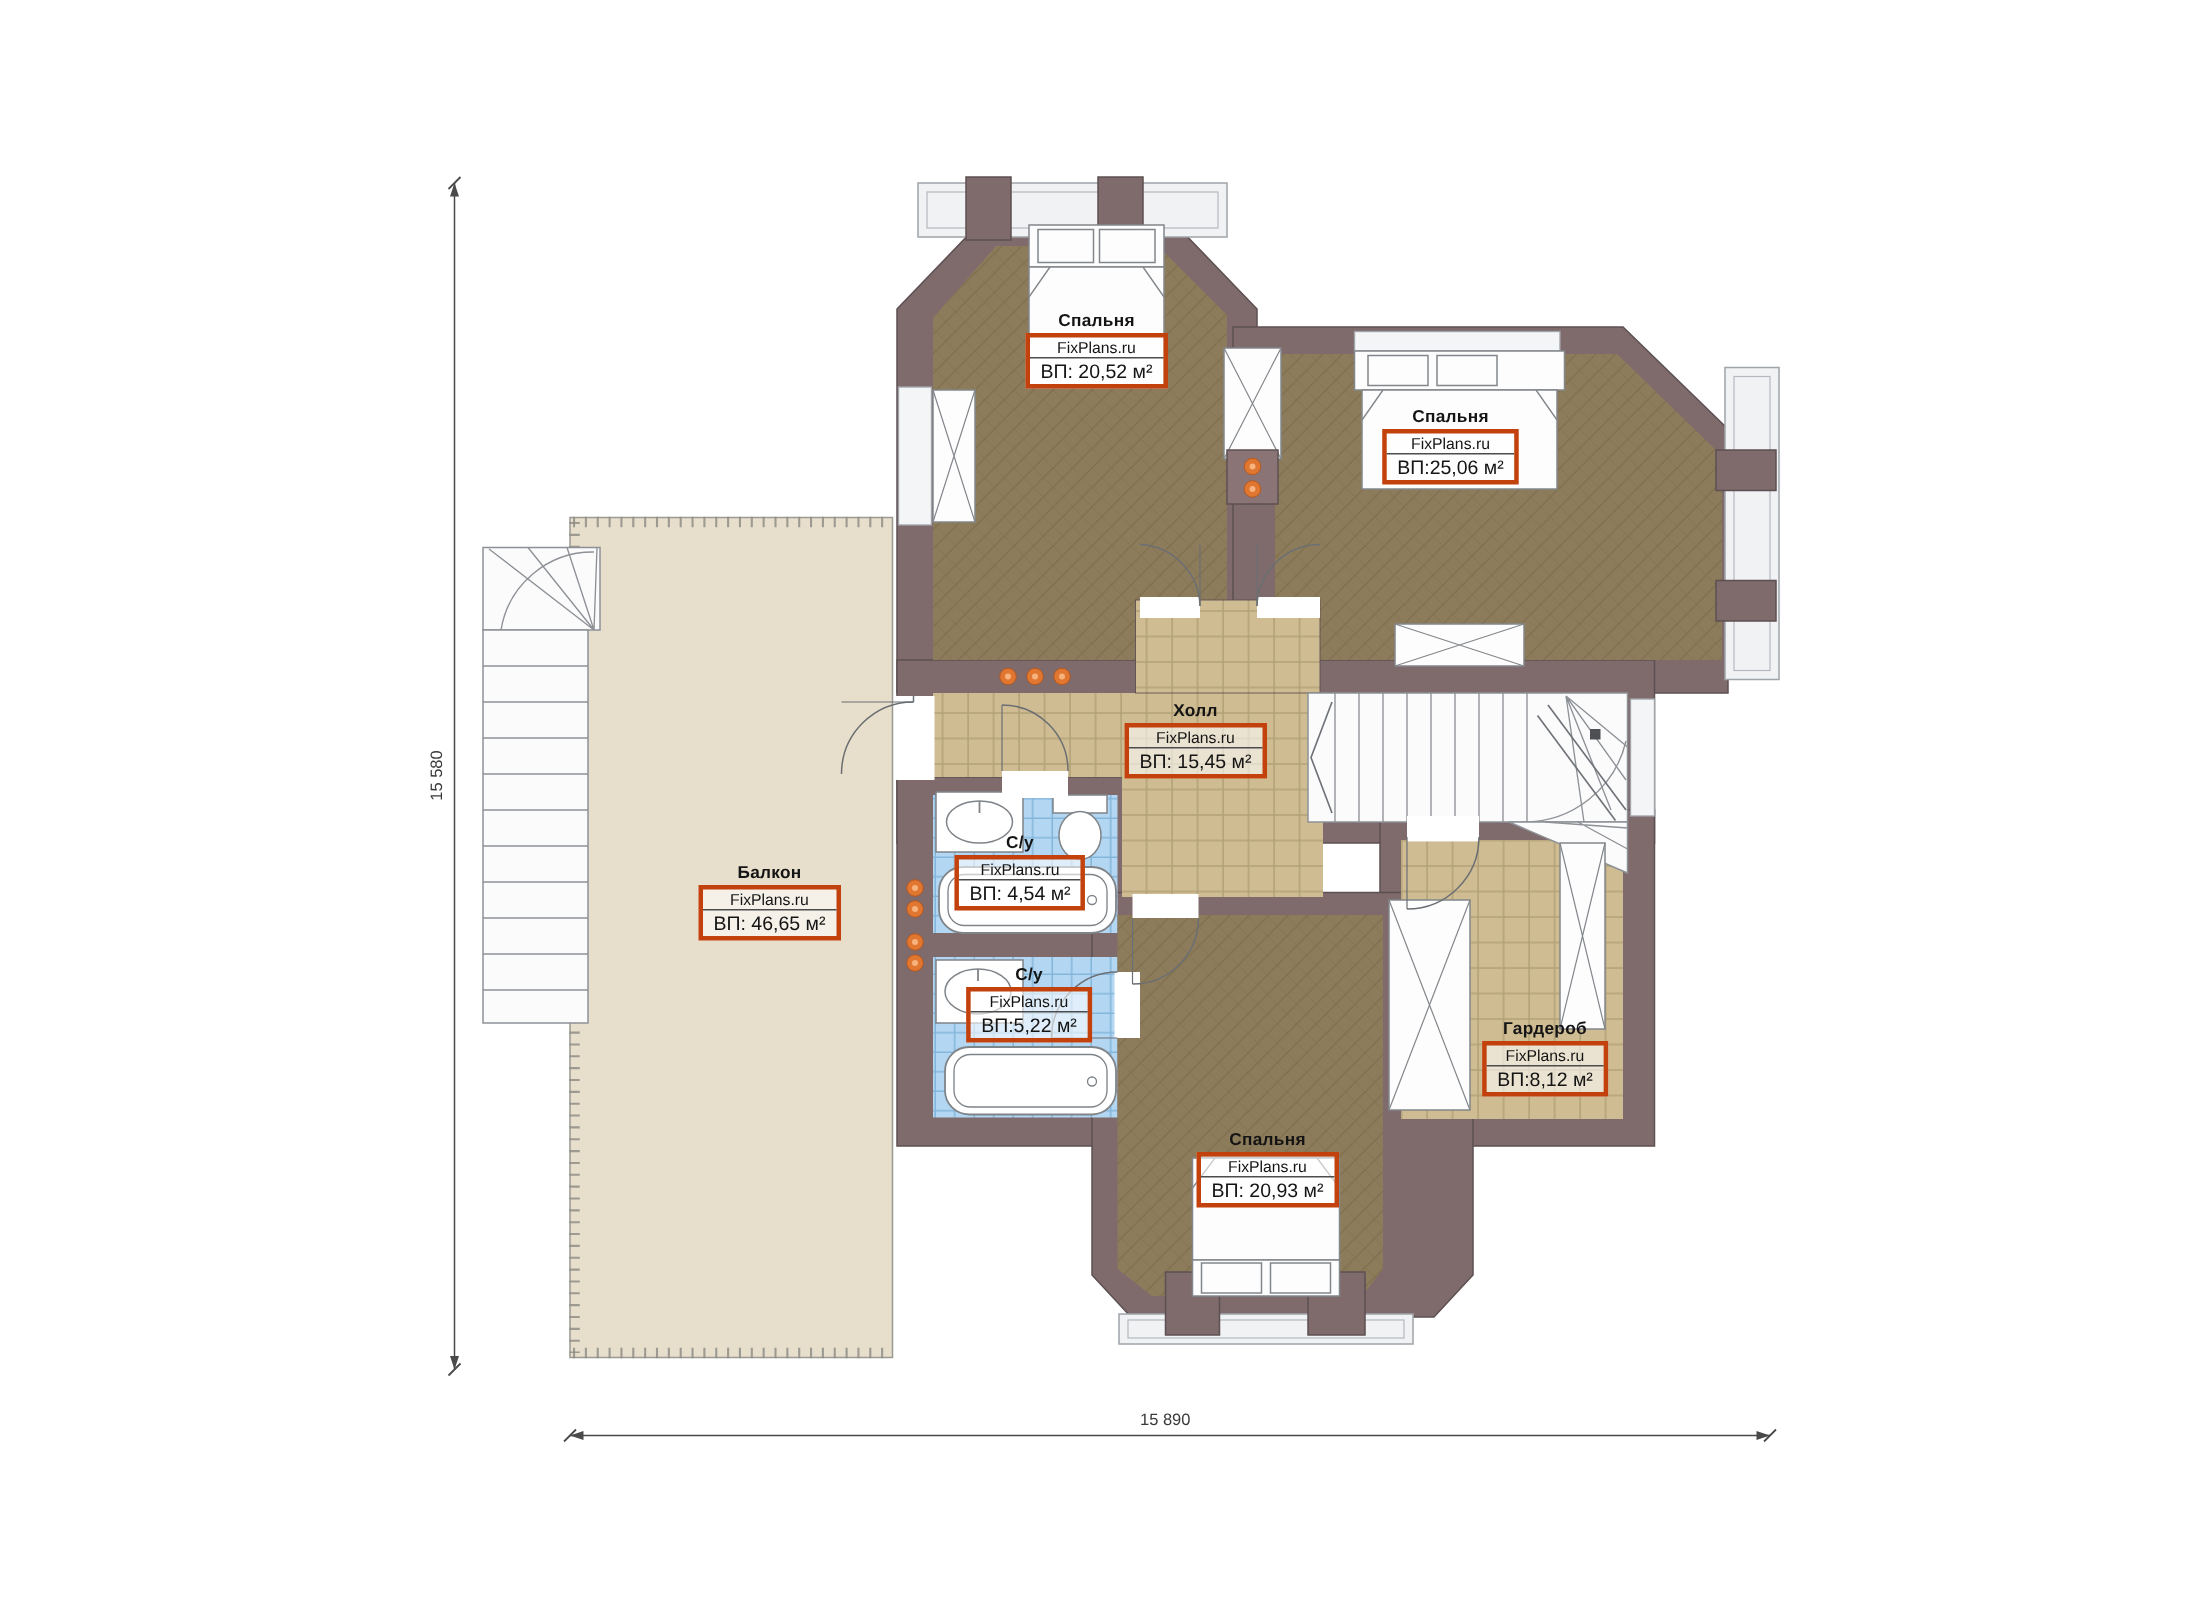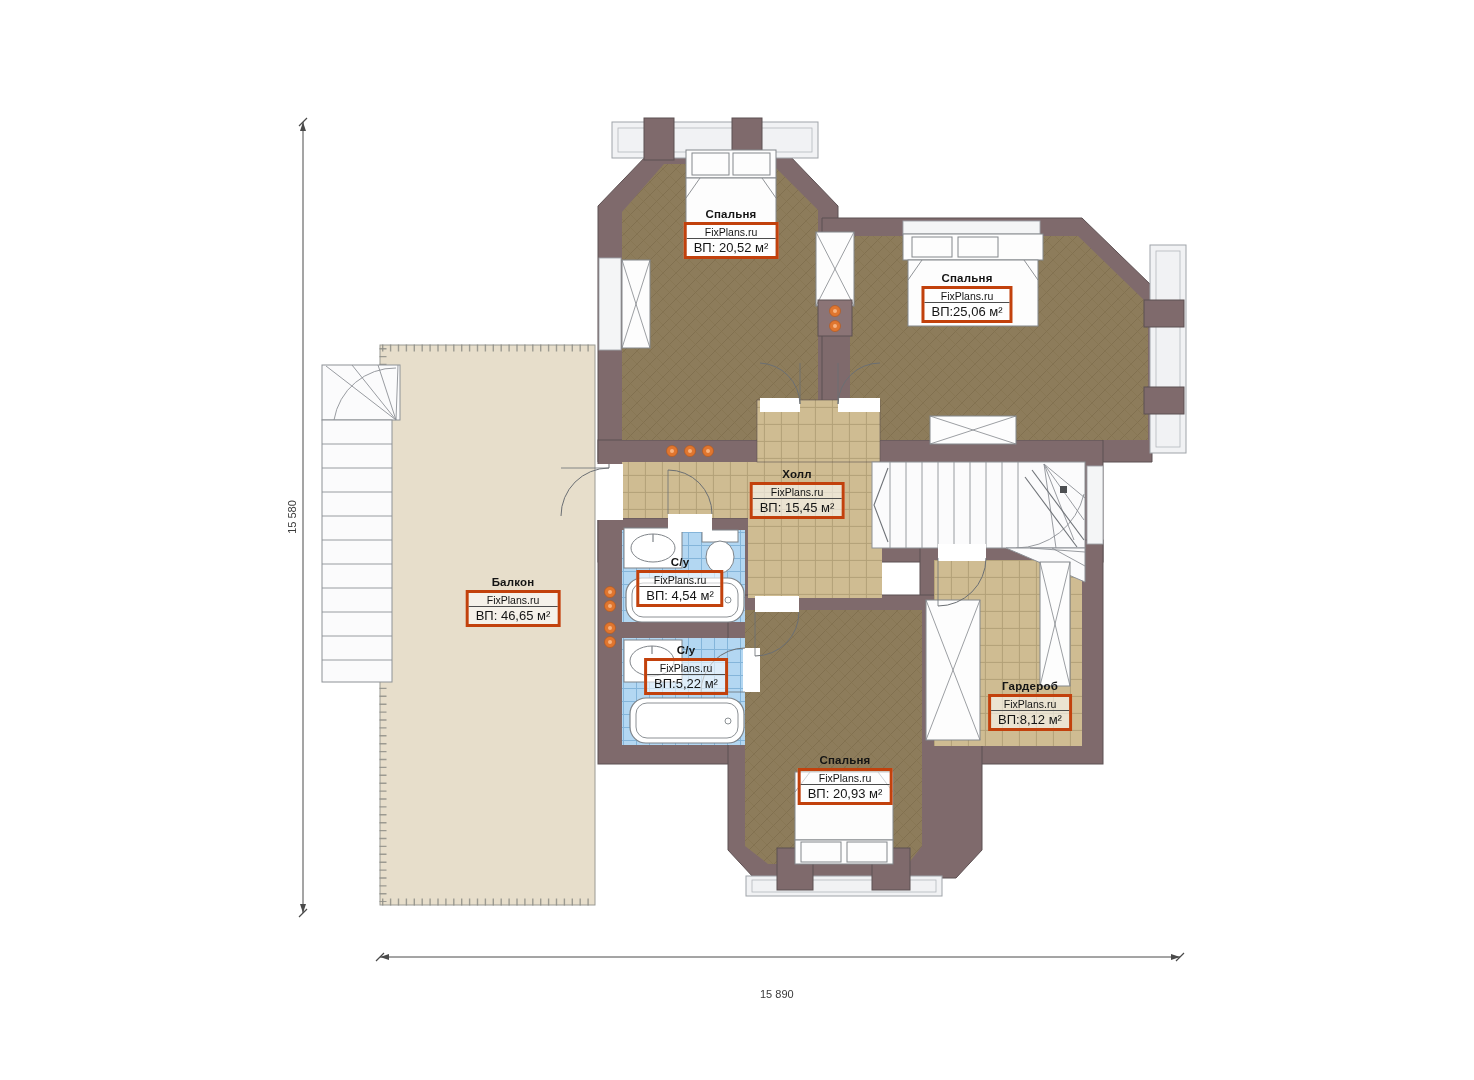--- a/index.html
+++ b/index.html
@@ -319,15 +319,15 @@
 
   <div class="room-label" style="left:845px;top:754px;">
     <div class="room-name">Спальня</div>
     <div class="label-box">
       <div class="brand">FixPlans.ru</div>
       <div class="area">ВП: 20,93 м²</div>
     </div>
   </div>
 
   <div class="dim-label vert" style="left:272px;top:511px;">15 580</div>
-  <div class="dim-label" style="left:757px;top:988px;">15 890</div>
+  <div class="dim-label" style="left:757px;top:941px;">15 890</div>
 
 </div>
 
 </body></html>

